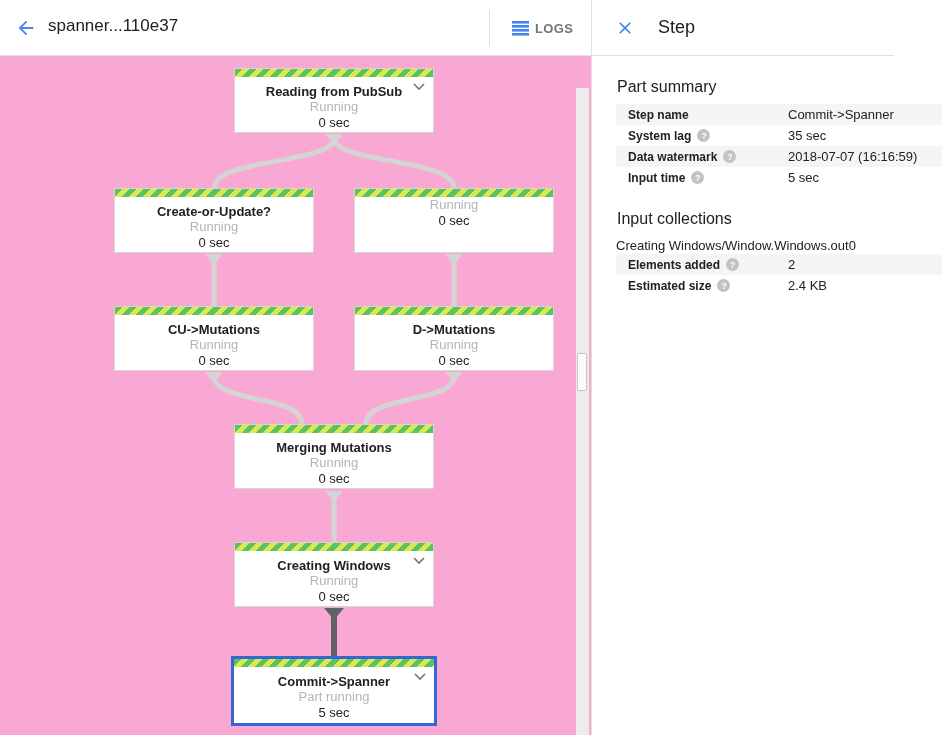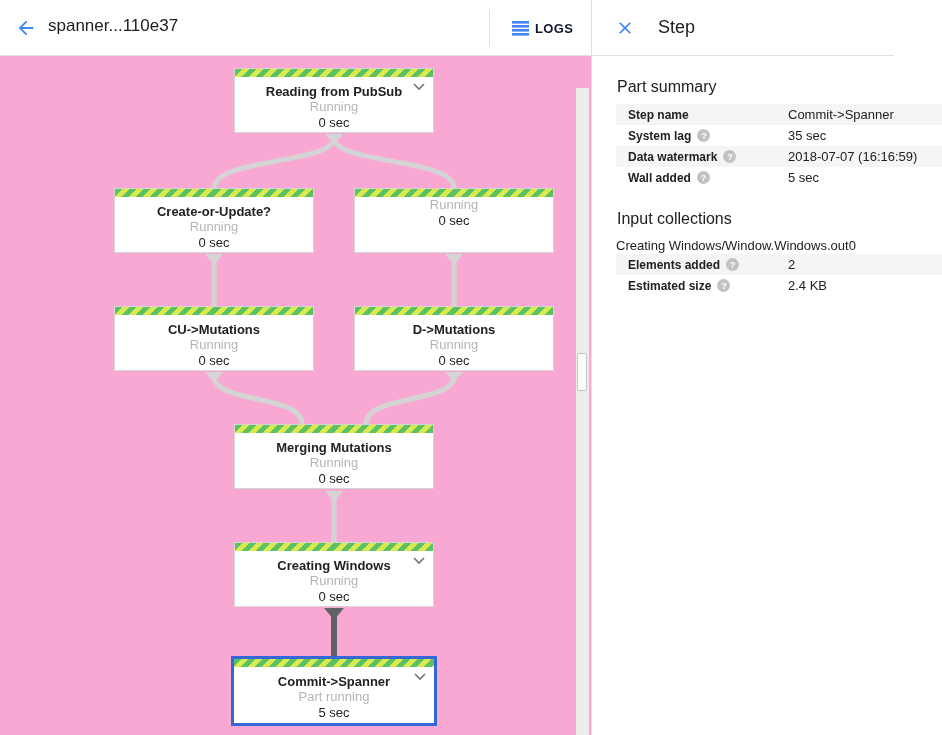--- a/index.html
+++ b/index.html
@@ -8,21 +8,21 @@
 
   
   .topbar { position:absolute; left:0; top:0; width:591px; height:56px; background:#fff;
             border-bottom:1px solid #e0e0e0; }
   .back-btn { position:absolute; left:12px; top:14px; width:28px; height:28px; border:none;
               background:transparent; cursor:pointer; display:flex; align-items:center; justify-content:center; }
   .job-title { position:absolute; left:48px; top:16px; font-size:17px; color:#212121; white-space:nowrap; }
   .topbar-divider { position:absolute; left:489px; top:10px; width:1px; height:36px; background:#e0e0e0; }
   .logs-btn { position:absolute; left:504px; top:13px; height:30px; display:flex; align-items:center;
               gap:6px; border:none; background:transparent; cursor:pointer; padding:0 8px; }
-  .logs-label { color:#0f172a; font-size:13px; font-weight:700; letter-spacing:.4px; }
+  .logs-label { color:#737373; font-size:13px; font-weight:700; letter-spacing:.4px; }
 
   
   .graph { position:absolute; left:0; top:56px; width:591px; height:679px; background:#f9a8d4; }
   .edges { position:absolute; left:0; top:0; pointer-events:none; }
 
   .node { position:absolute; width:200px; height:65px; background:#fff; border:1px solid #d6d6d6;
           text-align:center; cursor:pointer; }
   .stripe { height:8px; width:100%;
             background:repeating-linear-gradient(135deg,#5cc162 0,#5cc162 5px,#d9e94f 5px,#d9e94f 10px); }
   .ntitle { margin-top:7px; font-size:13px; font-weight:700; color:#212121; line-height:15px; }
@@ -212,21 +212,21 @@
       </div>
       <div class="prow">
         <span class="plabel-wrap">
           <span class="plabel">Data watermark</span>
           <span class="help">?</span>
         </span>
         <span class="pval">2018-07-07 (16:16:59)</span>
       </div>
       <div class="prow">
         <span class="plabel-wrap">
-          <span class="plabel">Wall added</span>
+          <span class="plabel">Input time</span>
           <span class="help">?</span>
         </span>
         <span class="pval">5 sec</span>
       </div>
     </div>
 
     <div class="sec-heading">Input collections</div>
     <div class="coll-name">Creating Windows/Window.Windows.out0</div>
 
     <div class="rows rows-collections">

